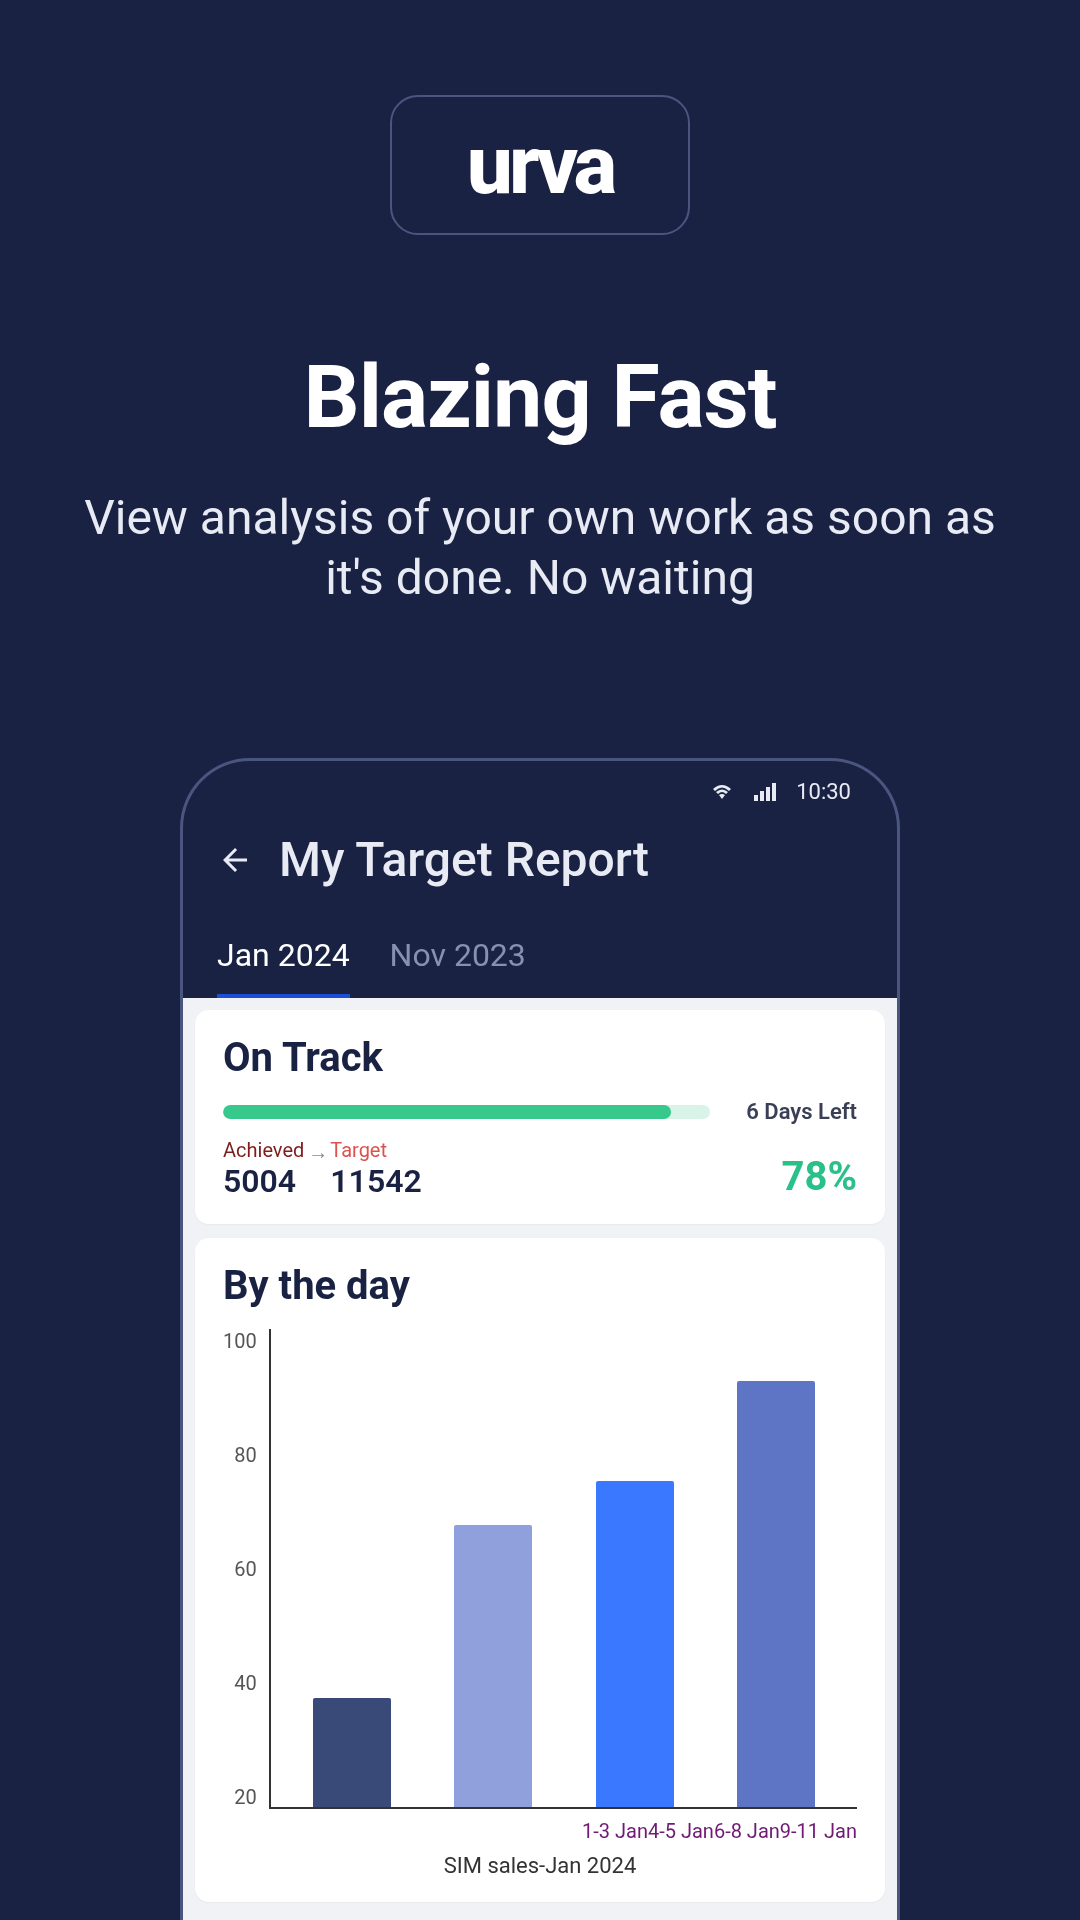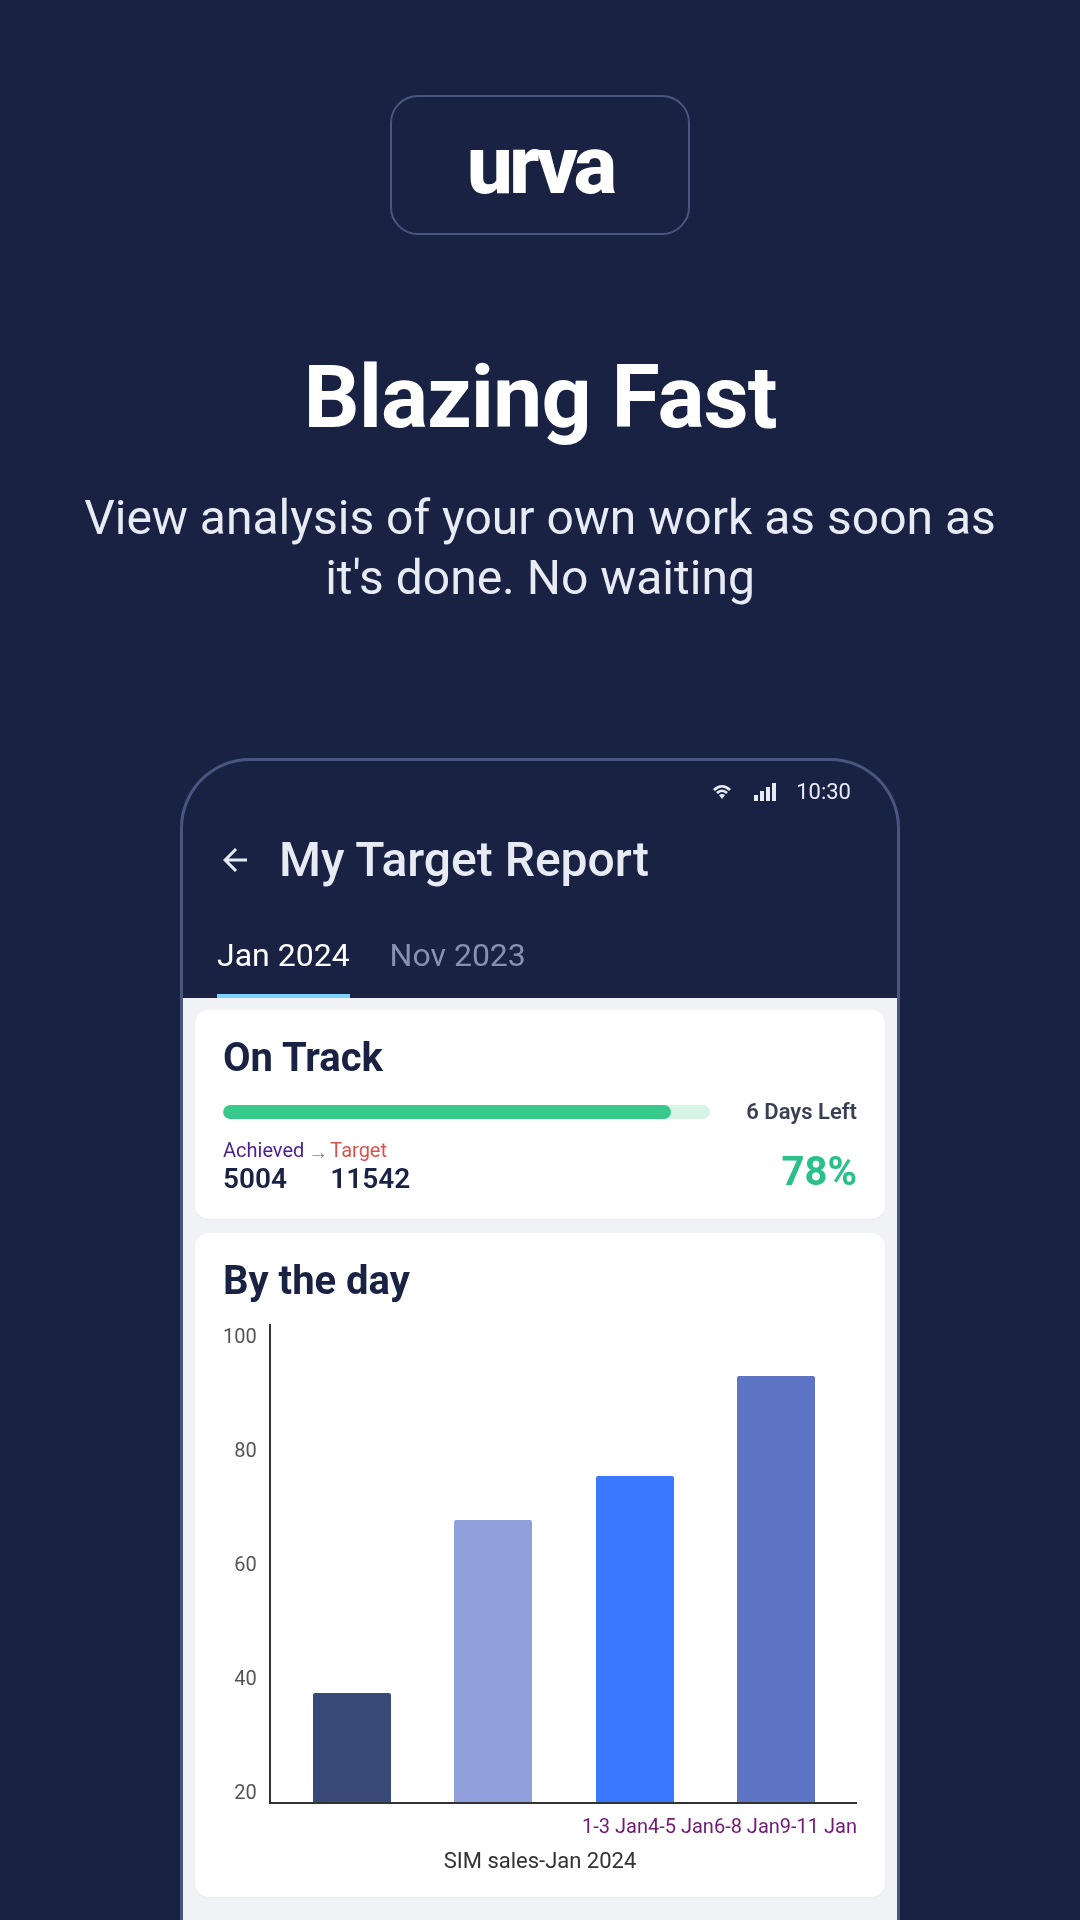--- a/index.html
+++ b/index.html
@@ -81,21 +81,21 @@
   .app-title { font-size: 48px; font-weight: 500; color: #e8ebf4; }
 
   .tabs {
     display: flex;
     gap: 40px;
     padding: 30px 34px 0;
     font-size: 32px;
     color: #8690b0;
   }
   .tab { padding-bottom: 20px; cursor: pointer; }
-  .tab.active { color: #fff; border-bottom: 4px solid #7dd3fc; }
+  .tab.active { color: #fff; border-bottom: 4px solid #1d4ed8; }
 
   .content {
     background: #f1f2f6;
     padding: 12px;
   }
 
   .card {
     background: #fff;
     border-radius: 14px;
     padding: 24px 28px;
@@ -112,22 +112,22 @@
     background: #d8f3e7;
     border-radius: 8px;
     overflow: hidden;
   }
   .progress-fill { height:100%; background:#37c98b; border-radius:8px; }
   .days-left { font-size: 22px; font-weight:600; color:#3a3f55; white-space:nowrap; }
 
   .metrics-row { display:flex; align-items:flex-end; margin-top:14px; }
   .metric { margin-right: 30px; }
   .metric .lbl { font-size: 20px; }
-  .metric .val { font-size: 28px; font-weight:600; color:#1a2244; }
-  .lbl-achieved { color:#4c1d95; }
+  .metric .val { font-size: 32px; font-weight:600; color:#1a2244; }
+  .lbl-achieved { color:#7f1d1d; }
   .lbl-target { color:#d9534f; }
   .arrow { color:#888; font-size:20px; margin: 0 2px 0 -26px; align-self:flex-start; padding-top:2px;}
   .pct { margin-left:auto; font-size:40px; font-weight:700; color:#29c08a; }
 
   
   .chart-card .card-title { margin-bottom: 20px; }
   .chart-wrap { display:flex; }
   .y-axis {
     display:flex;
     flex-direction:column;

